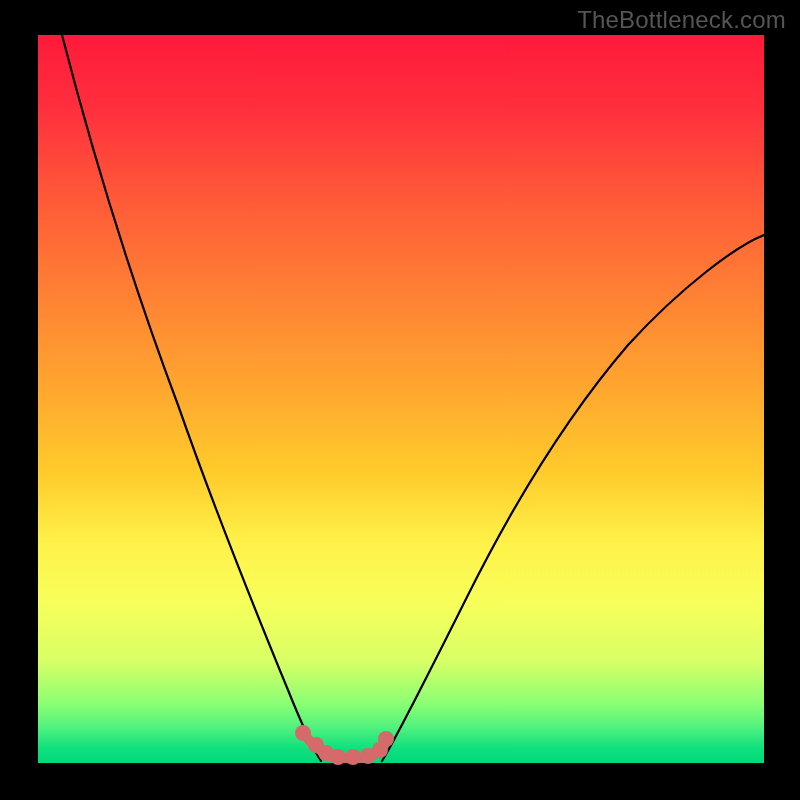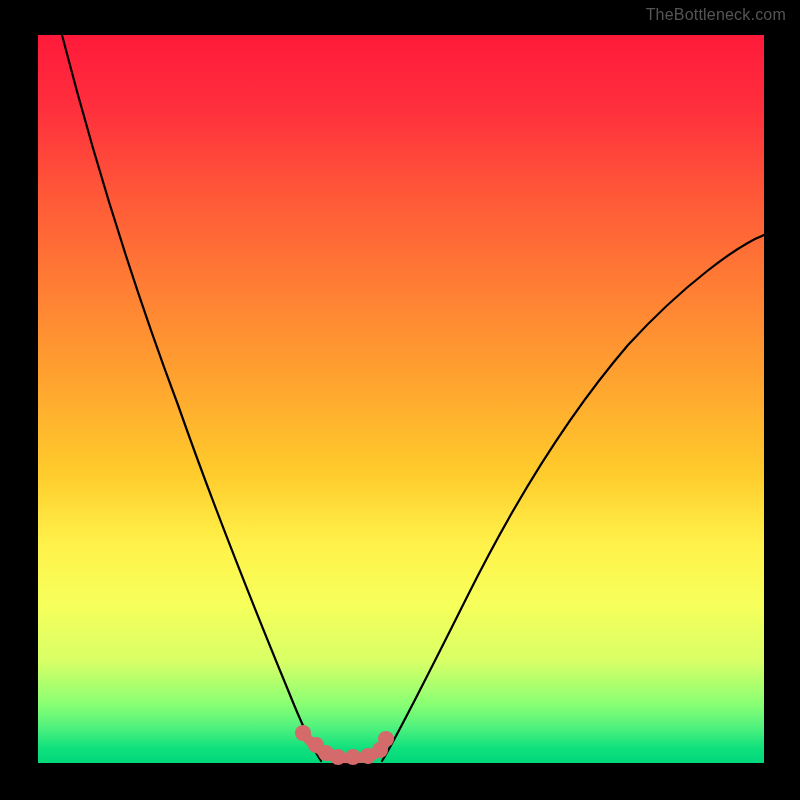--- a/index.html
+++ b/index.html
@@ -38,21 +38,21 @@
       #88ff74 92%,
       #52f27e 95%,
       #0fe07d 98%,
       #00d87a 100%
     );
   }
   .watermark {
     position: absolute;
     top: 6px;
     right: 14px;
-    font-size: 16px;
+    font-size: 24px;
     font-weight: 500;
     color: #555;
     letter-spacing: 0.2px;
     user-select: none;
   }
   svg.curves {
     position: absolute;
     left: 0;
     top: 0;
     width: 726px;

